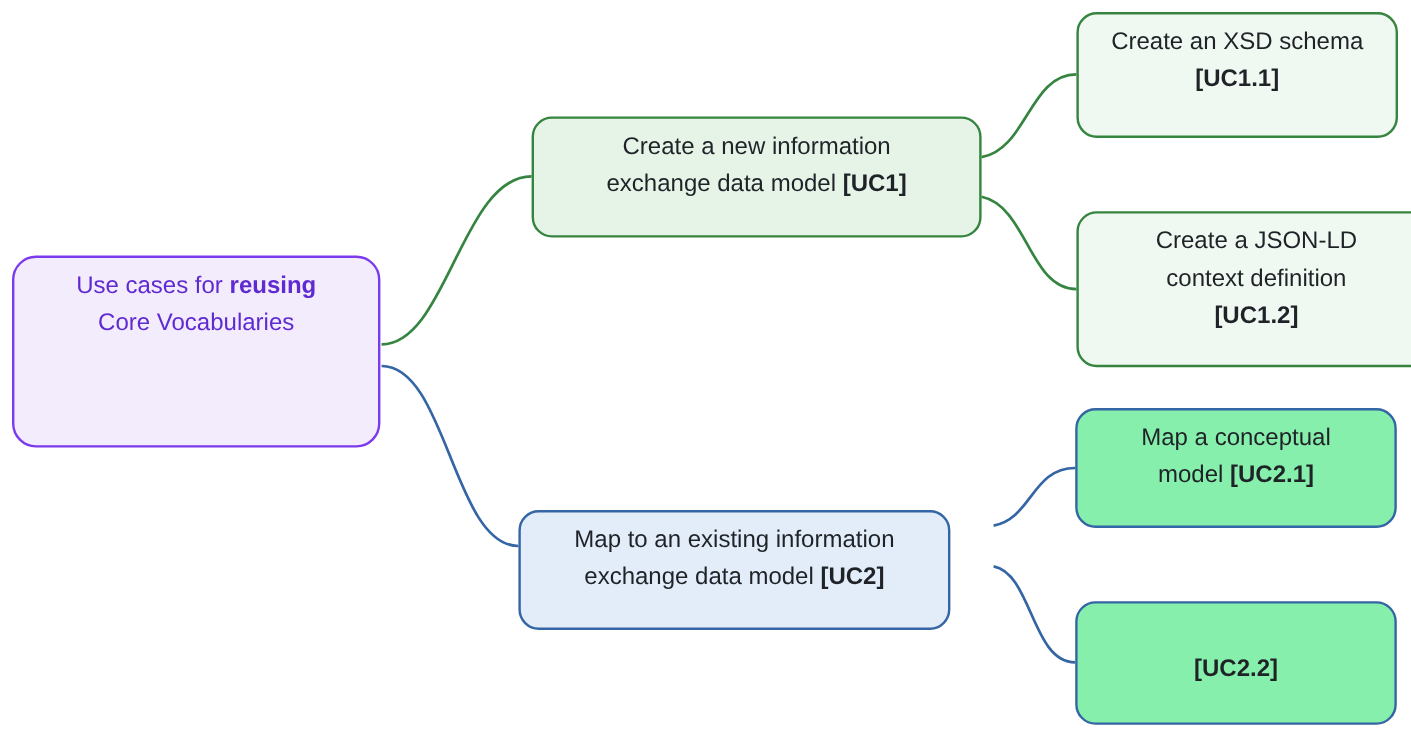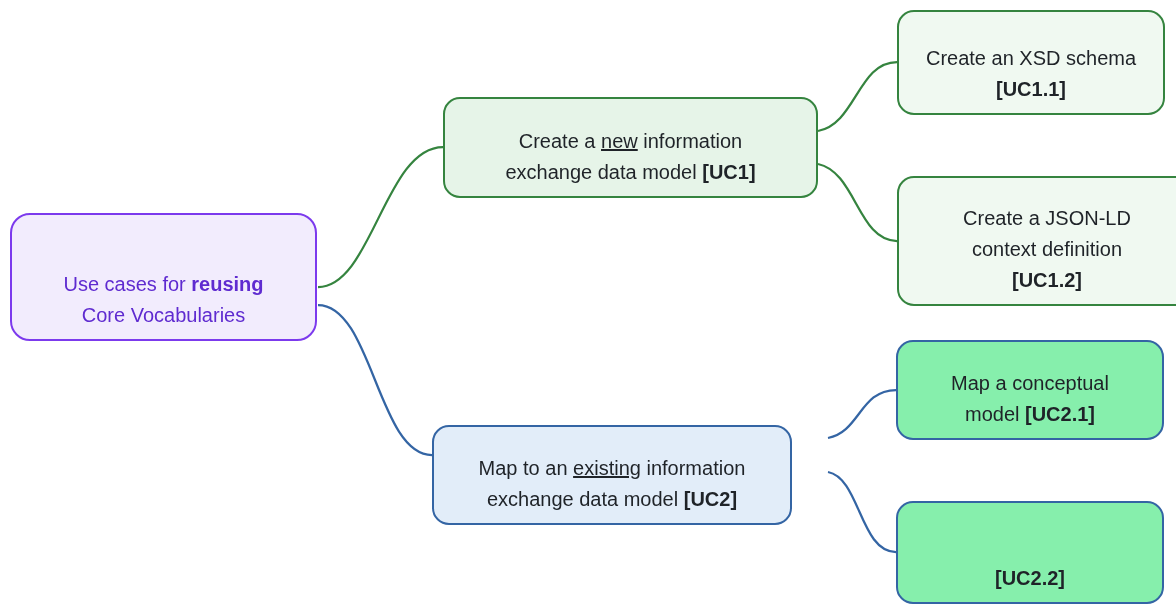--- a/index.html
+++ b/index.html
@@ -26,34 +26,34 @@
     fill: none;
     stroke-width: 2.25px;
   }
   .edges path.green { stroke: #35843f; }
   .edges path.blue  { stroke: #3465a4; }
 
   .node {
     position: absolute;
     box-sizing: border-box;
     display: flex;
-    align-items: flex-end;
+    align-items: flex-start;
     justify-content: center;
     text-align: center;
     border-radius: 17px;
     font-size: 20px;
     line-height: 1.55;
     color: #1f2328;
     padding: 8px 14px;
   }
   .node strong { font-weight: 700; }
-  .node .u { text-decoration: underline; }
+  .node .u { }
 
   .node.root {
-    left: 10px; top: 213px; width: 307px; height: 128px;
+    left: 10px; top: 213px; width: 307px; height: 160px;
     background: #f2ecfd;
     border: 2.5px solid #7c3aed;
     color: #5f2bd0;
     border-radius: 20px;
   }
   .node.green-branch {
     background: #e6f4e8;
     border: 2.5px solid #35843f;
   }
   .node.green-leaf {

